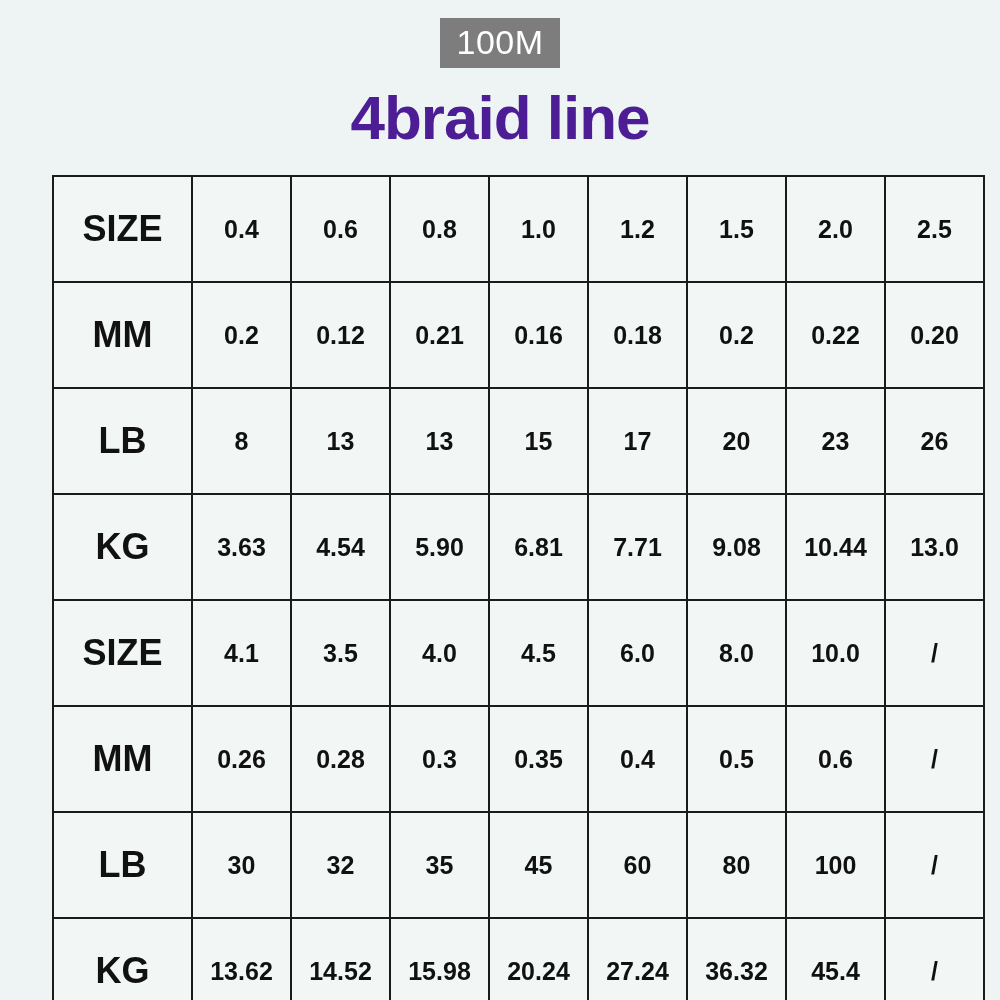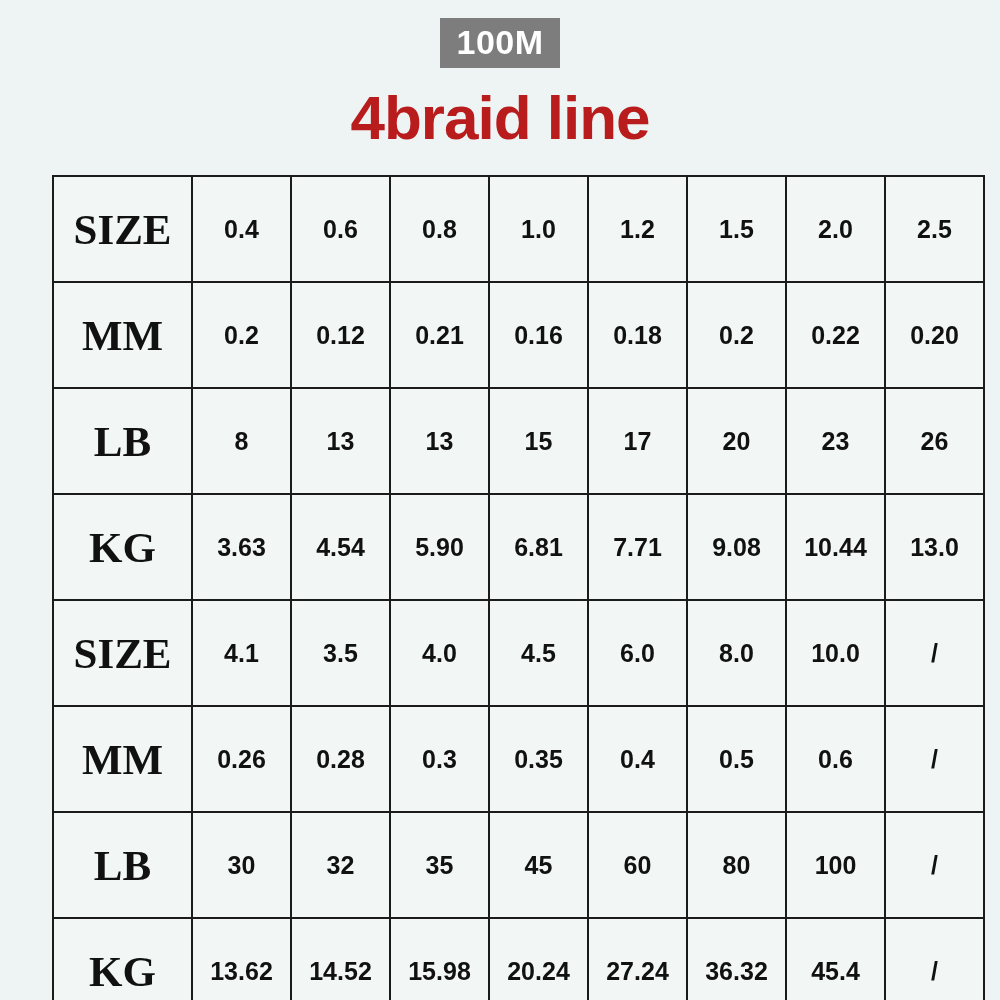--- a/index.html
+++ b/index.html
@@ -20,32 +20,32 @@
     box-sizing: border-box;
   }
   .badge-row {
     display: flex;
     justify-content: center;
     padding-top: 18px;
   }
   .badge {
     background: #7d7d7d;
     color: #ffffff;
-    font-weight: bold;
+    font-weight: normal;
     font-size: 34px;
     line-height: 1;
     padding: 7px 16px 9px 16px;
     letter-spacing: 0.5px;
     font-family: "Liberation Sans", sans-serif;
   }
   .title {
     text-align: center;
     font-size: 62px;
     font-weight: bold;
-    color: #b91c1c;
+    color: #4c1d95;
     letter-spacing: -1px;
     margin-top: 14px;
     font-family: "Liberation Sans", sans-serif;
   }
   .table-wrap {
     position: absolute;
     left: 52px;
     top: 175px;
     width: 900px;
   }
@@ -57,25 +57,24 @@
   }
   table.spec td {
     border: 2px solid #1b1b1b;
     text-align: center;
     vertical-align: middle;
     height: 102px;
     color: #111111;
     font-family: "Liberation Sans", sans-serif;
   }
   table.spec td.rowhead {
-    font-size: 43px;
+    font-size: 36px;
     font-weight: bold;
     width: 135px;
     letter-spacing: 0px;
-    font-family: Liberation Serif, serif;
   }
   table.spec td.val {
     font-size: 25px;
     font-weight: bold;
     width: 95px;
   }
 </style>
 </head>
 <body>
 

